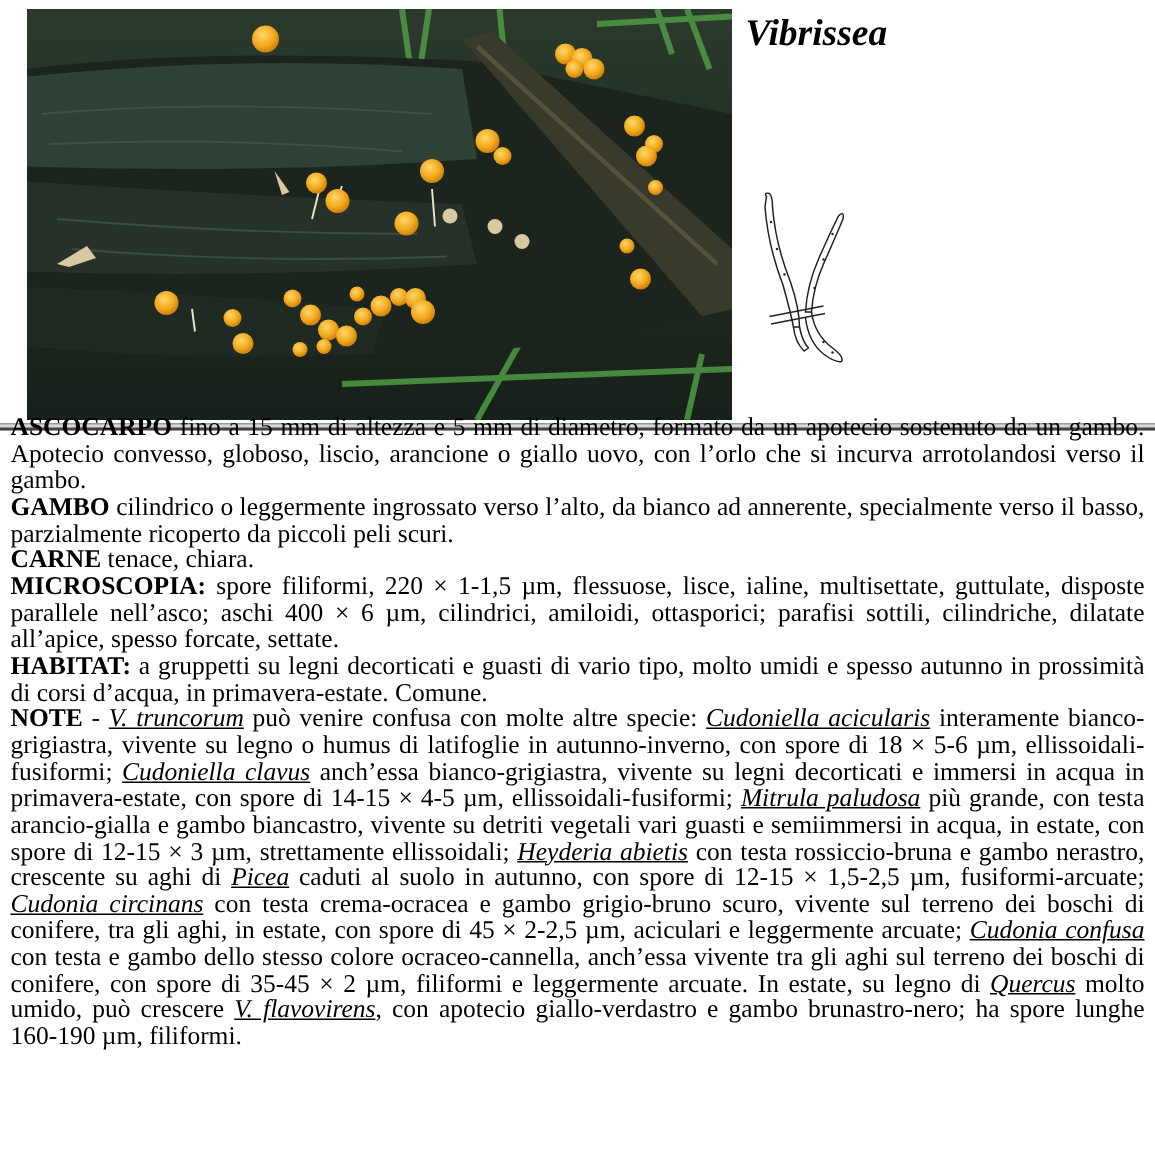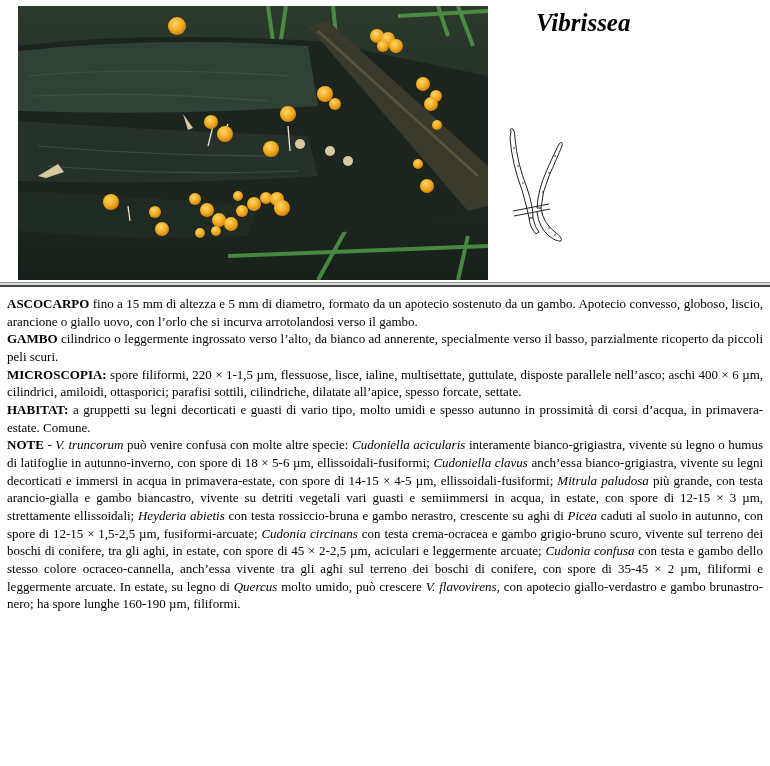--- a/index.html
+++ b/index.html
@@ -1,29 +1,29 @@
 <!DOCTYPE html>
 <html><head>
 <meta charset="utf-8">
 <style>
   html, body { margin:0; padding:0; background:#ffffff; }
   body { width:770px; height:766px; position:relative; overflow:hidden;
          font-family:"Liberation Serif", "DejaVu Serif", serif; color:#000; }
   .photo { position:absolute; left:18px; top:6px; width:470px; height:274px; overflow:hidden;
            background:#1d2a1f; }
   .title { position:absolute; left:497px; top:6px; font-weight:bold; font-style:italic;
-           font-size:25px; line-height:33px;margin-left:39px; }
+           font-size:25px; line-height:33px; }
   .drawing { position:absolute; left:505px; top:128px; width:80px; width:80px; height:118px; }
   .rule { position:absolute; left:0; top:282px; width:770px; height:5px;
           border-top:1px solid #9a9a9a; border-bottom:2px solid #444; background:#d8d8d8; box-sizing:border-box; }
-  .text { position:absolute; left:7px; top:295px; width:756px; font-size:13px; line-height:17.65px;
+  .text { position:absolute; left:7px; top:276px; width:756px; font-size:17px; line-height:17.65px;
           text-align:justify; }
   .text p { margin:0; }
   .text b { font-weight:bold; }
-  .text i { font-style:italic; }
+  .text i { font-style:italic;text-decoration:underline; }
 </style>
 </head>
 <body>
 
 <div class="photo">
   <svg width="470" height="274" viewBox="0 0 470 274">
     <defs>
       <radialGradient id="cap" cx="40%" cy="35%" r="70%">
         <stop offset="0" stop-color="#ffd86a"></stop>
         <stop offset="0.6" stop-color="#f0a81c"></stop>
@@ -138,16 +138,17 @@
         <circle cx="50" cy="107" r="0.8"></circle>
     </g>
   </svg>
 </div>
 
 <div class="rule"></div>
 
 <div class="text">
   <p><b>ASCOCARPO</b><span> fino a 15 mm di altezza e 5 mm di diametro, formato da un apotecio sostenuto da un gambo. Apotecio convesso, globoso, liscio, arancione o giallo uovo, con l’orlo che si incurva arrotolandosi verso il gambo.</span></p>
   <p><b>GAMBO</b><span> cilindrico o leggermente ingrossato verso l’alto, da bianco ad annerente, specialmente verso il basso, parzialmente ricoperto da piccoli peli scuri.</span></p>
+  <p><b>CARNE</b><span> tenace, chiara.</span></p>
   <p><b>MICROSCOPIA:</b><span> spore filiformi, 220 × 1-1,5 µm, flessuose, lisce, ialine, multisettate, guttulate, disposte parallele nell’asco; aschi 400 × 6 µm, cilindrici, amiloidi, ottasporici; parafisi sottili, cilindriche, dilatate all’apice, spesso forcate, settate.</span></p>
   <p><b>HABITAT:</b><span> a gruppetti su legni decorticati e guasti di vario tipo, molto umidi e spesso autunno in prossimità di corsi d’acqua, in primavera-estate. Comune.</span></p>
   <p><b>NOTE</b><span> - </span><i>V. truncorum</i><span> può venire confusa con molte altre specie: </span><i>Cudoniella acicularis</i><span> interamente bianco-grigiastra, vivente su legno o humus di latifoglie in autunno-inverno, con spore di 18 × 5-6 µm, ellissoidali-fusiformi; </span><i>Cudoniella clavus</i><span> anch’essa bianco-grigiastra, vivente su legni decorticati e immersi in acqua in primavera-estate, con spore di 14-15 × 4-5 µm, ellissoidali-fusiformi; </span><i>Mitrula paludosa</i><span> più grande, con testa arancio-gialla e gambo biancastro, vivente su detriti vegetali vari guasti e semiimmersi in acqua, in estate, con spore di 12-15 × 3 µm, strettamente ellissoidali; </span><i>Heyderia abietis</i><span> con testa rossiccio-bruna e gambo nerastro, crescente su aghi di </span><i>Picea</i><span> caduti al suolo in autunno, con spore di 12-15 × 1,5-2,5 µm, fusiformi-arcuate; </span><i>Cudonia circinans</i><span> con testa crema-ocracea e gambo grigio-bruno scuro, vivente sul terreno dei boschi di conifere, tra gli aghi, in estate, con spore di 45 × 2-2,5 µm, aciculari e leggermente arcuate; </span><i>Cudonia confusa</i><span> con testa e gambo dello stesso colore ocraceo-cannella, anch’essa vivente tra gli aghi sul terreno dei boschi di conifere, con spore di 35-45 × 2 µm, filiformi e leggermente arcuate. In estate, su legno di </span><i>Quercus</i><span> molto umido, può crescere </span><i>V. flavovirens</i><span>, con apotecio giallo-verdastro e gambo brunastro-nero; ha spore lunghe 160-190 µm, filiformi.</span></p>
 </div>
 
 </body></html>

